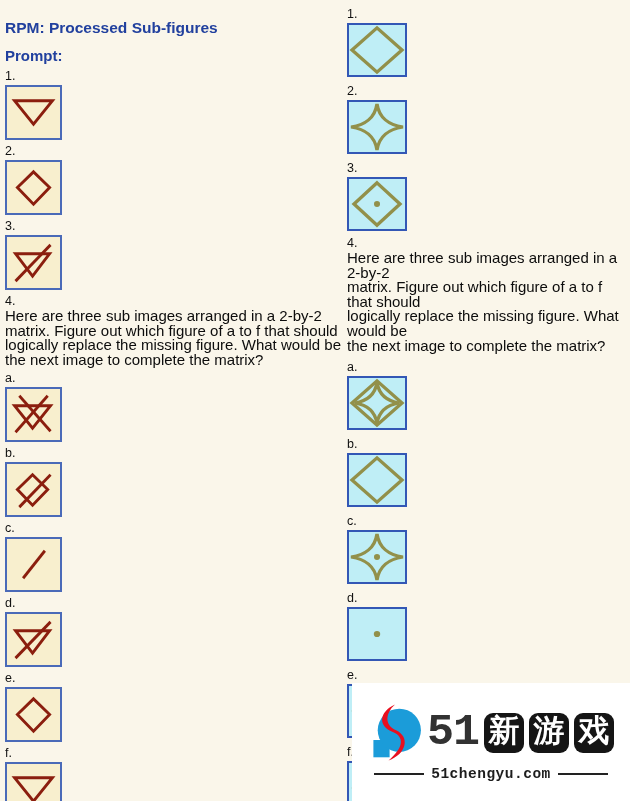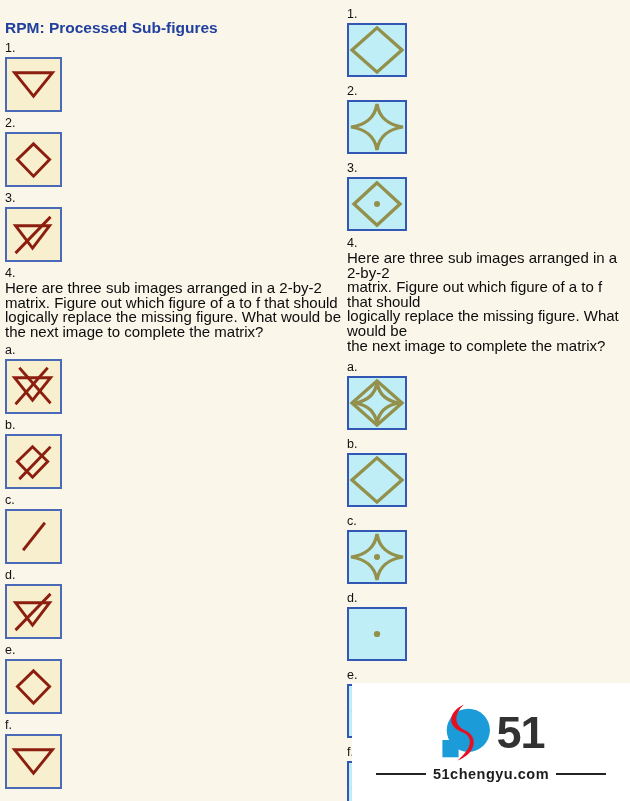--- a/index.html
+++ b/index.html
@@ -26,39 +26,40 @@
   .col-right .fig-box { border-color:#3357b5; background:#bfeef6; width:60px; height:54px; }
 
   .q-label  { margin-top:5px; margin-bottom:1px; font-size:12.5px; line-height:13px; }
   .col-right .q-label { margin-top:6px; }
   .question { font-size:15px; line-height:14.6px; white-space:pre-line; color:#0c0c0c; }
 
   
   .watermark {
     position:absolute; left:352px; top:683px; right:0; bottom:0;
     background:#ffffff; z-index:10;
-    display:flex; flex-direction:column; align-items:center; justify-content:center;
+    display:flex; flex-direction:column; align-items:center; justify-content:center;font-family:Liberation Mono, monospace;
   }
   .wm-top { display:flex; align-items:center; }
   .wm-logo { width:54px; height:60px; }
   .wm-51 { font-size:45px; font-weight:bold; color:#323232; margin-left:5px; letter-spacing:-1px; }
   .wm-stamp {
     display:inline-block; width:40px; height:40px; margin-left:5px;
     background:#151515; border-radius:9px; color:#fff;
     font-size:31px; line-height:40px; text-align:center; font-weight:bold;
   }
   .wm-bottom { display:flex; align-items:center; margin-top:3px;text-align:right; }
   .wm-line { width:50px; height:2px; background:#222; margin:0 7px; }
   .wm-domain { font-size:14.5px; font-weight:bold; color:#1d1d1d; letter-spacing:0.5px; }
 </style>
 </head>
 <body>
 
 <div class="col-left">
   <div class="page-title">RPM: Processed Sub-figures</div>
+  <div class="left-heading">Prompt:</div>
   <div id="left-items">
       <div class="fig-label">1.</div>
       <div class="fig-box">
         <svg viewBox="0 0 56 52" preserveAspectRatio="none" style="fill:none;stroke:#8b1e0e;stroke-width:3;stroke-linejoin:miter;stroke-linecap:butt;">
           <polygon points="8,14 48,14 28,38"></polygon>
         </svg>
       </div>
       <div class="fig-label">2.</div>
       <div class="fig-box">
         <svg viewBox="0 0 56 52" preserveAspectRatio="none" style="fill:none;stroke:#8b1e0e;stroke-width:3;stroke-linejoin:miter;stroke-linecap:butt;">
@@ -194,19 +195,20 @@
 </div>
 
 <div class="watermark">
   <div class="wm-top">
     <svg class="wm-logo" viewBox="0 0 100 110">
       <rect id="wm-rect" x="10" y="68" width="30" height="32" fill="#1b9cd9"></rect>
       <circle id="wm-circle" cx="58" cy="50" r="40" fill="#1b9cd9"></circle>
       <path id="wm-s" d="M50,2 C20,16 18,42 46,53 C68,62 66,82 38,106 C72,94 78,62 52,50 C30,40 32,18 50,2 Z" fill="#e8101f"></path>
     </svg>
     <span class="wm-51">51</span>
+    <span id="wm-stamps"><span class="wm-stamp">新</span><span class="wm-stamp">游</span><span class="wm-stamp">戏</span></span>
   </div>
   <div class="wm-bottom">
     <span class="wm-line"></span>
     <span class="wm-domain">51chengyu.com</span>
     <span class="wm-line"></span>
   </div>
 </div>
 
 </body></html>

